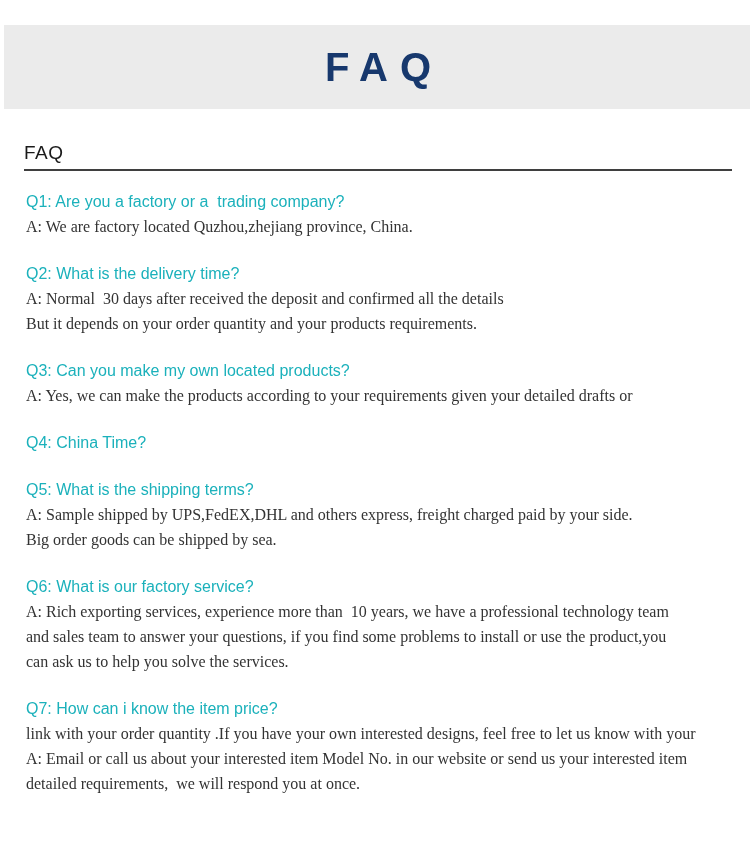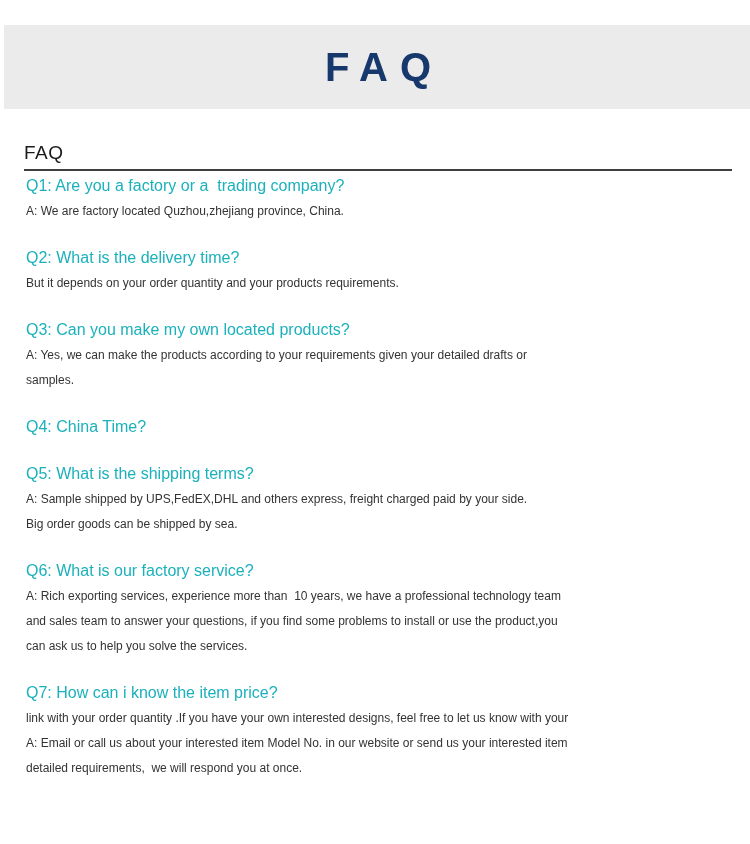--- a/index.html
+++ b/index.html
@@ -40,36 +40,37 @@
   .section-heading {
     margin-top: 33px;
     font-size: 19px;
     font-weight: 400;
     color: #1a1a1a;
     padding-bottom: 5px;
     border-bottom: 2px solid #3f3f3f;
     letter-spacing: 0.5px;
   }
   .faq-list {
-    padding-top: 1px;
+    padding-top: 17px;
   }
   .faq-item {
     margin-bottom: 23px;
   }
   .question {
     color: var(--question, #1bb1bb);
     font-size: 16px;
     line-height: 24px;
     white-space: pre;
   }
   .answer-line {
     color: var(--answer, #333333);
-    font-size: 12px;
+    font-size: 16px;
     line-height: 24px;
     white-space: pre;
+    font-family: Liberation Serif, serif;
   }
 </style>
 </head>
 <body>
 
 <div class="page">
 
   <div class="top-strip"></div>
 
   <div class="banner">
@@ -82,27 +83,27 @@
 
     <div class="faq-list">
 
       <div class="faq-item">
         <div class="question">Q1: Are you a factory or a  trading company?</div>
         <div class="answer-line">A: We are factory located Quzhou,zhejiang province, China.</div>
       </div>
 
       <div class="faq-item">
         <div class="question">Q2: What is the delivery time?</div>
+        <div class="answer-line">A: Normal  30 days after received the deposit and confirmed all the details</div>
         <div class="answer-line">But it depends on your order quantity and your products requirements.</div>
       </div>
 
       <div class="faq-item">
         <div class="question">Q3: Can you make my own located products?</div>
         <div class="answer-line">A: Yes, we can make the products according to your requirements given your detailed drafts or</div>
-        <div class="answer-line">samples.</div>
       </div>
 
       <div class="faq-item">
         <div class="question">Q4: China Time?</div>
       </div>
 
       <div class="faq-item">
         <div class="question">Q5: What is the shipping terms?</div>
         <div class="answer-line">A: Sample shipped by UPS,FedEX,DHL and others express, freight charged paid by your side.</div>
         <div class="answer-line">Big order goods can be shipped by sea.</div>

